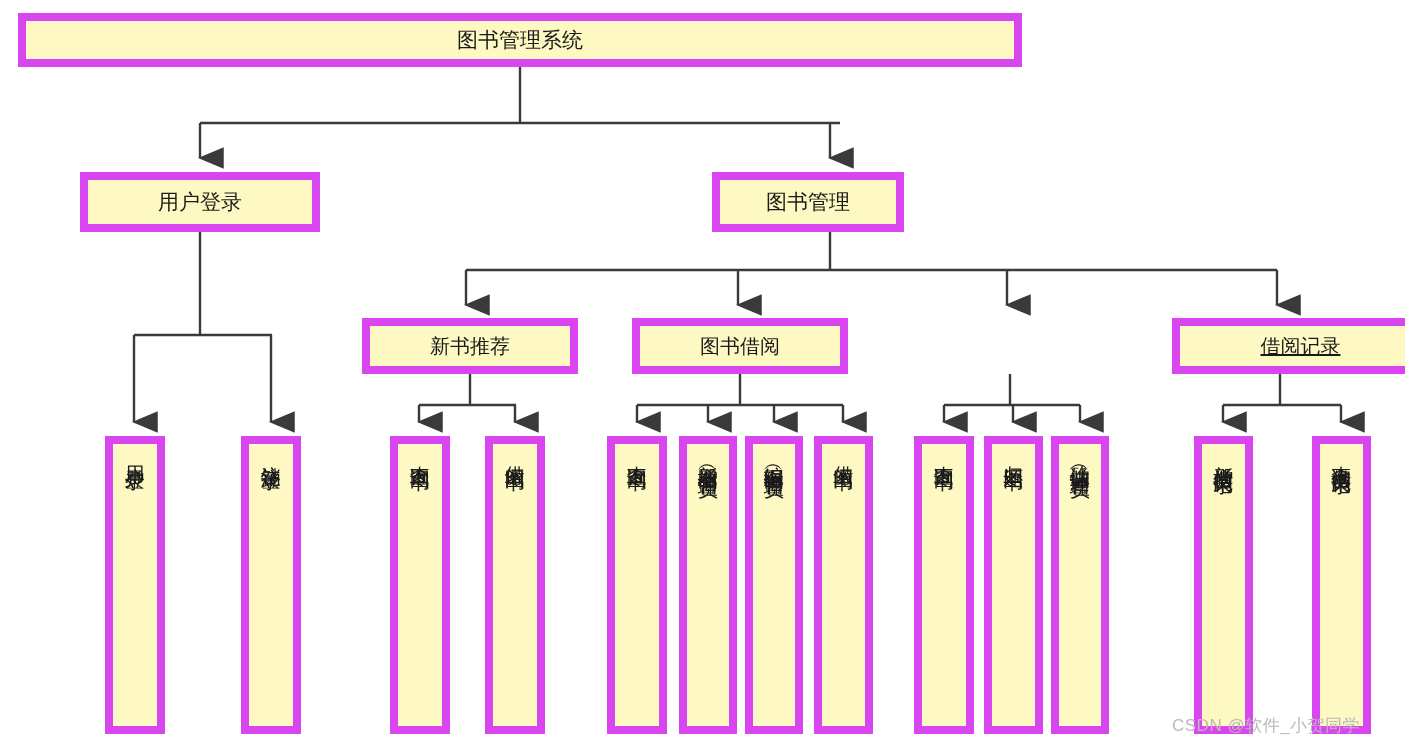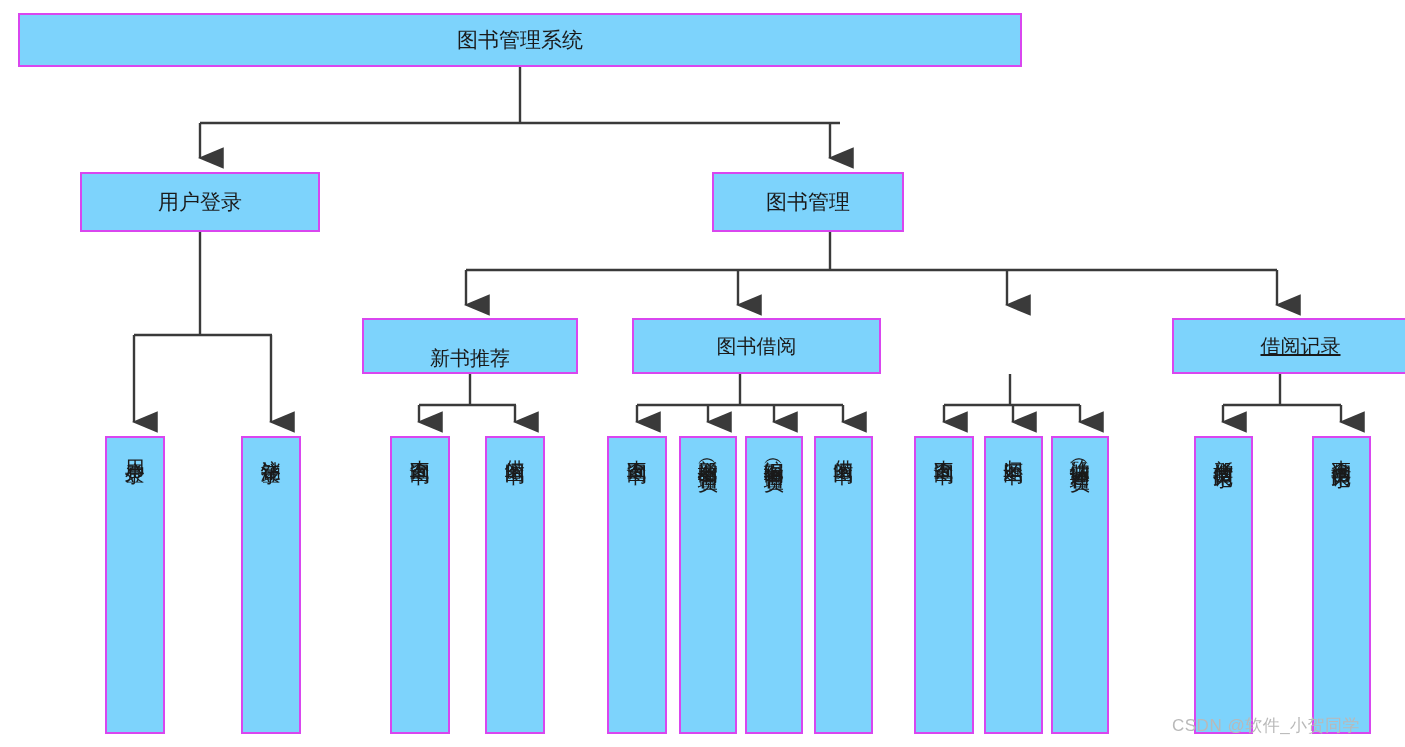--- a/index.html
+++ b/index.html
@@ -21,22 +21,22 @@
     position: absolute;
     left: 0;
     top: 0;
     width: 1405px;
     height: 747px;
     pointer-events: none;
   }
   .node {
     position: absolute;
     box-sizing: border-box;
-    background: #7dd3fc;
-    border: 2px solid #d946ef;
+    background: #fef9c3;
+    border: 8px solid #d946ef;
     display: flex;
     align-items: center;
     justify-content: center;
     color: #1a1a1a;
   }
   .node.root {
     font-size: 21px;
   }
   .node.level1 {
     font-size: 21px;
@@ -124,24 +124,24 @@
     <span>图书管理系统</span>
   </div>
 
   <div class="node level1" style="left:80px; top:172px; width:240px; height:60px;">
     <span>用户登录</span>
   </div>
   <div class="node level1" style="left:712px; top:172px; width:192px; height:60px;">
     <span>图书管理</span>
   </div>
 
-  <div class="node level2" style="left:362px; top:318px; width:216px; height:56px;align-items:flex-end;">
+  <div class="node level2" style="left:362px; top:318px; width:216px; height:56px;">
     <span>新书推荐</span>
   </div>
-  <div class="node level2" style="left:632px; top:318px; width:249px; height:56px;font-family:Liberation Mono, monospace;">
+  <div class="node level2" style="left:632px; top:318px; width:216px; height:56px;font-family:Liberation Mono, monospace;">
     <span>图书借阅</span>
   </div>
   <div class="node level2" style="left:1172px; top:318px; width:257px; height:56px;text-decoration:underline;">
     <span>借阅记录</span>
   </div>
 
   <div class="node leaf" style="left:105px; top:436px; width:60px; height:298px;">
     <span class="vtext">用户登录</span>
   </div>
   <div class="node leaf" style="left:241px; top:436px; width:60px; height:298px;">

